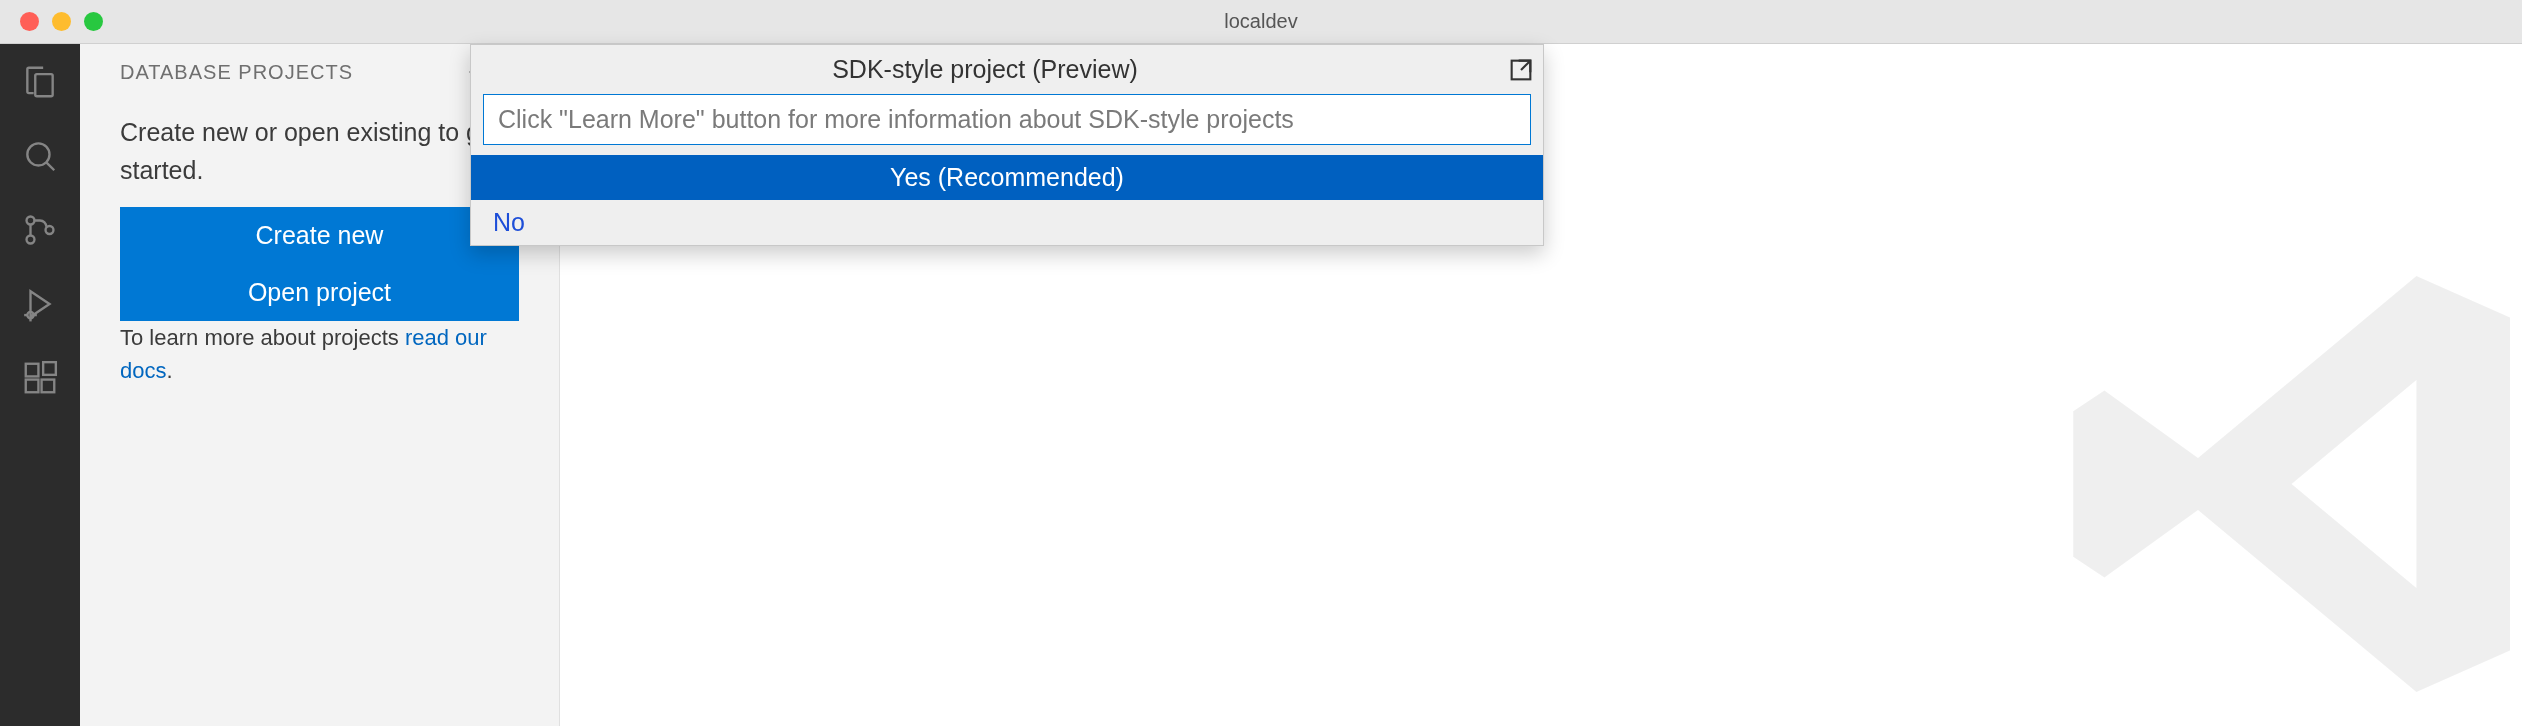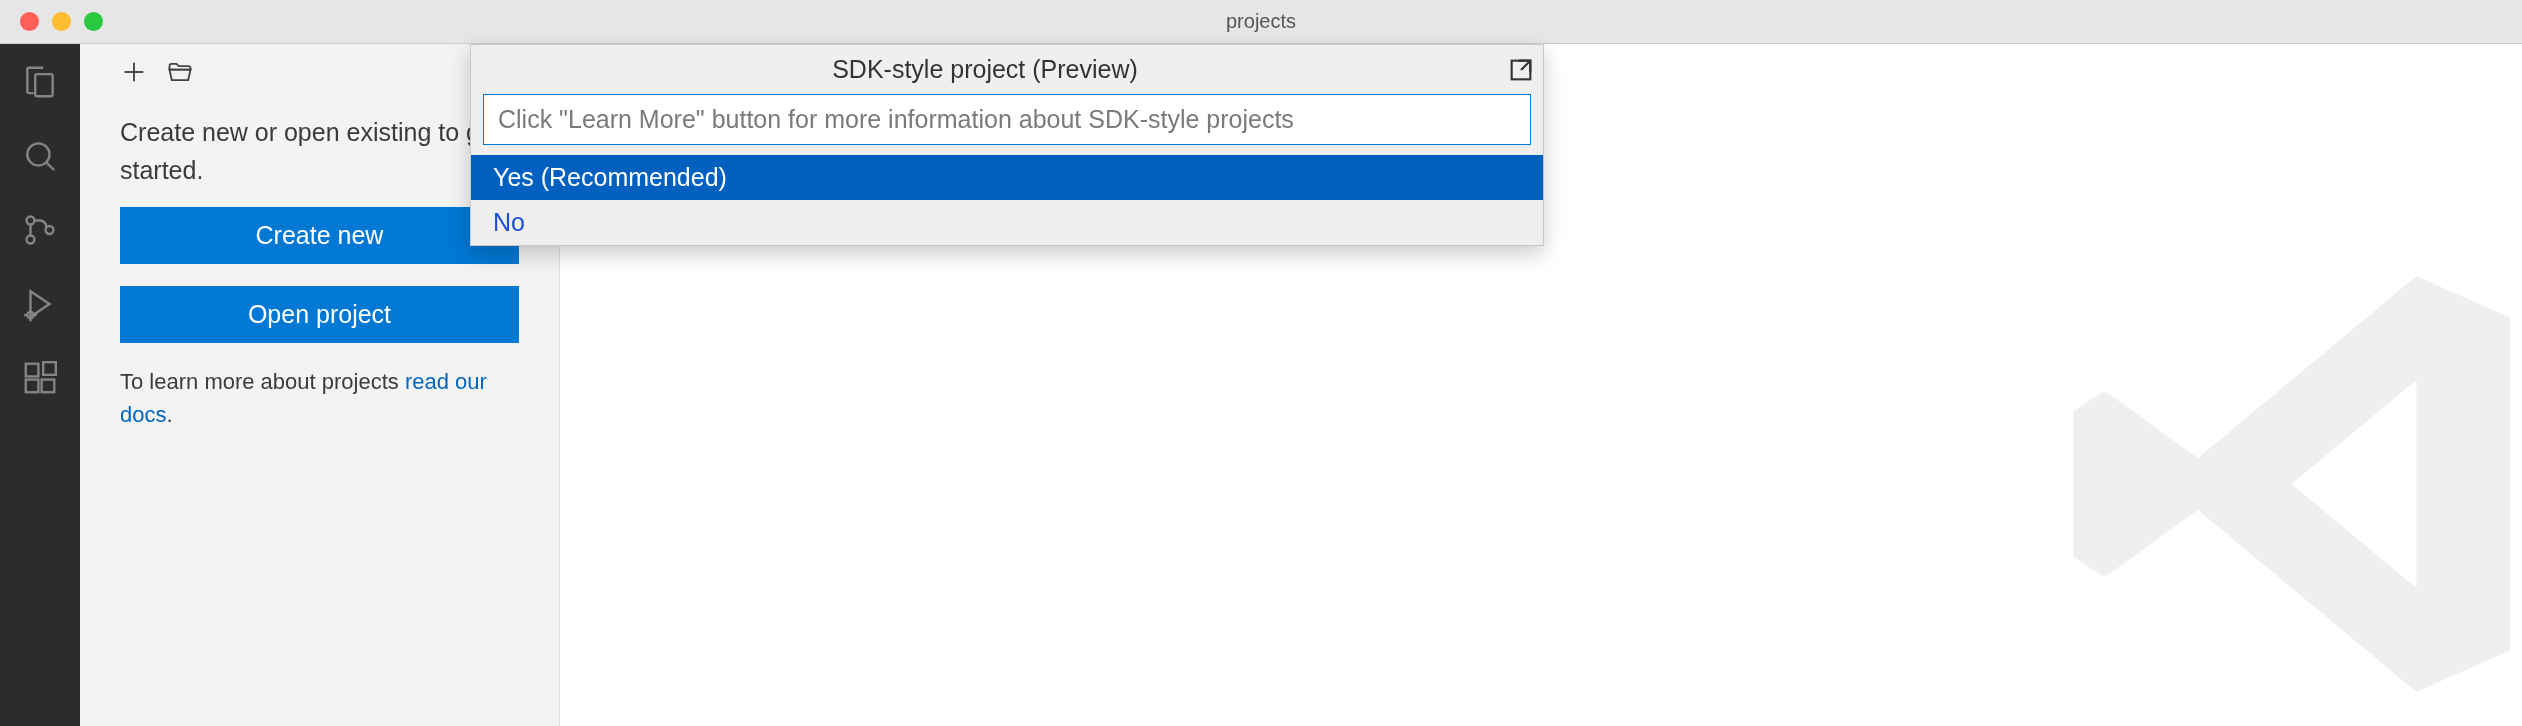--- a/index.html
+++ b/index.html
@@ -88,21 +88,20 @@
   }
   .sidebar-body p { margin-bottom: 18px; }
   .btn-primary {
     display: block;
     width: 100%;
     background: #0078d4;
     color: #fff;
     border: none;
     font-size: 25px;
     padding: 14px 0;
-    margin-bottom: 22px;
     cursor: pointer;
     text-align: center;
   }
   .learn-more { font-size: 22px; }
   .learn-more a { color: #0066bf; text-decoration: none; cursor: pointer; }
 
   .editor {
     flex: 1;
     background: #fff;
     position: relative;
@@ -154,32 +153,33 @@
   .qp-list { }
   .qp-item {
     padding: 8px 22px;
     font-size: 25px;
     color: #1d4ed8;
     cursor: pointer;
   }
   .qp-item.selected {
     background: #0060c0;
     color: #fff;
+    text-align: center;
   }
 </style>
 </head>
 <body>
 
 <div class="titlebar">
   <div class="traffic-lights">
     <div class="traffic-light tl-close"></div>
     <div class="traffic-light tl-min"></div>
     <div class="traffic-light tl-max"></div>
   </div>
-  <div class="window-title">projects</div>
+  <div class="window-title">localdev</div>
 </div>
 
 <div class="body-area">
 
   <div class="activity-bar">
     <div class="activity-icon">
       <svg viewBox="0 0 24 24" fill="none" stroke="currentColor" stroke-width="1.5">
           <path d="M14 3H5a1 1 0 0 0-1 1v14a1 1 0 0 0 1 1h3"></path>
           <path d="M10 7h9a1 1 0 0 1 1 1v12a1 1 0 0 1-1 1h-9a1 1 0 0 1-1-1V8a1 1 0 0 1 1-1z"></path>
         </svg>
@@ -213,20 +213,21 @@
           <rect x="3" y="3" width="8" height="8"></rect>
           <rect x="3" y="13" width="8" height="8"></rect>
           <rect x="13" y="13" width="8" height="8"></rect>
           <rect x="14" y="2" width="8" height="8"></rect>
         </svg>
     </div>
   </div>
 
   <div class="sidebar">
     <div class="sidebar-header">
+      <div class="sidebar-title">DATABASE PROJECTS</div>
       <div class="sidebar-actions">
         <div class="ico">
           <svg viewBox="0 0 24 24" fill="none" stroke="currentColor" stroke-width="1.6">
               <line x1="12" y1="4" x2="12" y2="20"></line>
               <line x1="4" y1="12" x2="20" y2="12"></line>
             </svg>
         </div>
         <div class="ico">
           <svg viewBox="0 0 24 24" fill="none" stroke="currentColor" stroke-width="1.6">
               <path d="M3 7a2 2 0 0 1 2-2h4l2 2h8a2 2 0 0 1 2 2v1H3V7z"></path>

